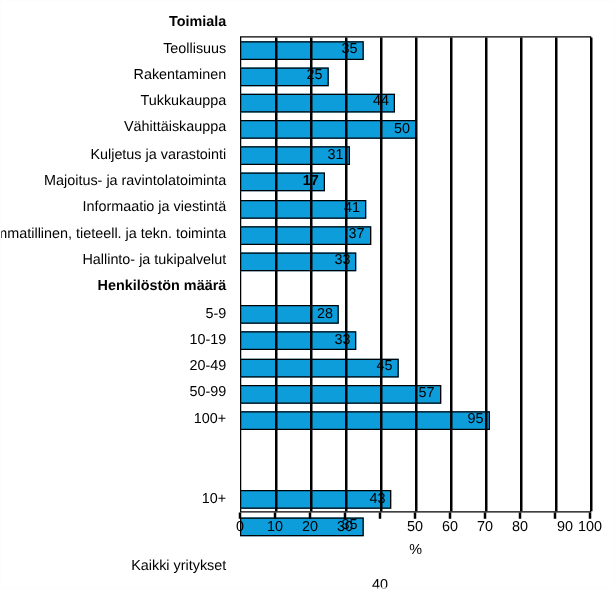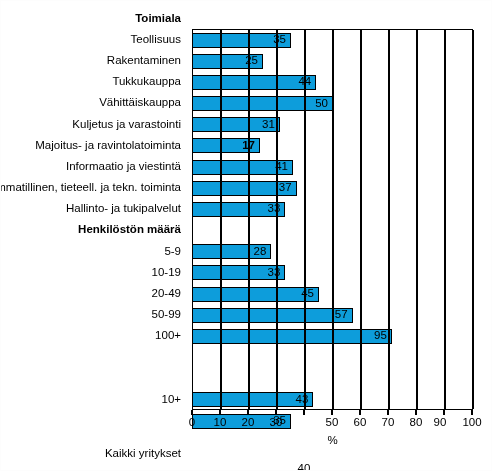--- a/index.html
+++ b/index.html
@@ -269,21 +269,21 @@
       <div class="tick-label" style="left: 112px; margin-top: 46px;">40</div>
       <div class="tick" style="left: 139.35px;"></div>
       <div class="tick-label" style="left: 140px;">50</div>
       <div class="tick" style="left: 167.35px;"></div>
       <div class="tick-label" style="left: 168px;">60</div>
       <div class="tick" style="left: 195.35px;"></div>
       <div class="tick-label" style="left: 196px;">70</div>
       <div class="tick" style="left: 223.35px;"></div>
       <div class="tick-label" style="left: 224px;">80</div>
       <div class="tick" style="left: 251.35px;"></div>
-      <div class="tick-label" style="left: 248px; text-align: right;">90</div>
+      <div class="tick-label" style="left: 260px; text-align: right;">90</div>
       <div class="tick" style="left: 279.35px;"></div>
       <div class="tick-label" style="left: 280px;">100</div>
     </div>
 
   <div class="axis-title">%</div>
 
   <div class="page-edge"></div>
 </div>
 
 </body></html>

